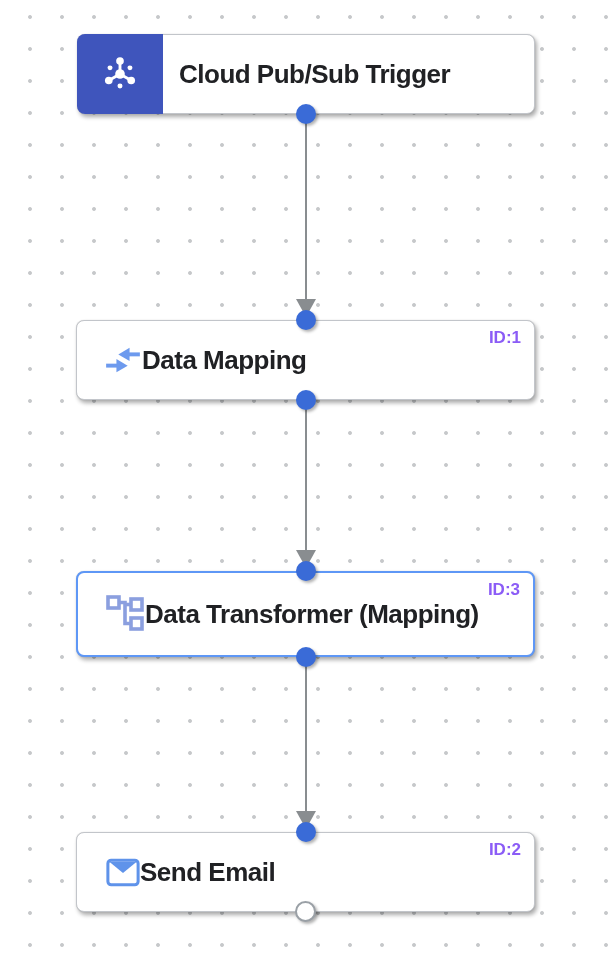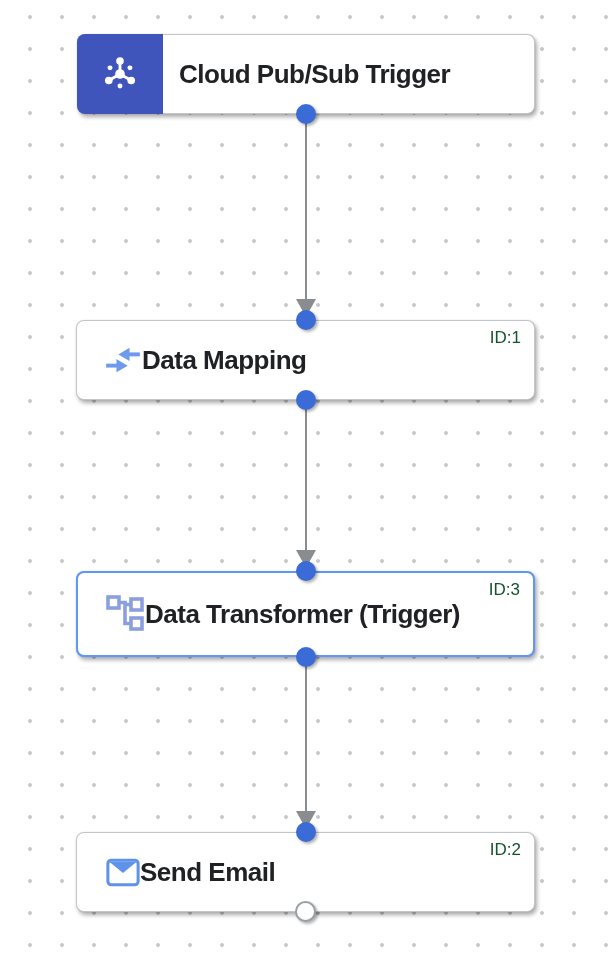--- a/index.html
+++ b/index.html
@@ -23,21 +23,21 @@
     box-shadow:2px 3px 4px rgba(0,0,0,0.33),0 0 1px rgba(0,0,0,0.18);
     display:flex;align-items:center;
   }
   .node.selected{border:2px solid #5e97f6;}
   .node-title{
     font-size:26px;font-weight:700;letter-spacing:-0.5px;color:#202124;
     white-space:nowrap;
   }
   .id-badge{
     position:absolute;top:7px;right:13px;
-    font-size:17px;color:#14532d;
+    font-size:17px;color:#8b5cf6;font-weight:bold;
   }
   
   .node.trigger{left:77px;top:34px;width:458px;}
   .trigger-iconblock{
     position:absolute;left:-1px;top:-1px;bottom:-1px;width:86px;
     background:#3f55bc;border-radius:8px 0 0 8px;
     display:flex;align-items:center;justify-content:center;
   }
   .node.trigger .node-title{margin-left:101px;}
   
@@ -142,21 +142,21 @@
       <svg width="40" height="40" viewBox="0 0 40 40">
         <g fill="none" stroke="#8b9fdf" stroke-width="3.6">
           <rect x="3" y="3" width="11" height="11"></rect>
           <rect x="26" y="5" width="11" height="11"></rect>
           <rect x="26" y="24" width="11" height="11"></rect>
           <path d="M14,8.5 H20 V29.5 H26"></path>
           <path d="M20,10.5 H26"></path>
         </g>
       </svg>
     </div>
-    <div class="node-title">Data Transformer (Trigger)</div>
+    <div class="node-title">Data Transformer (Mapping)</div>
     <div class="id-badge">ID:3</div>
     <div class="port blue top"></div>
     <div class="port blue bottom"></div>
   </div>
 
   <div class="node email">
     <div class="task-icon" style="margin-left:29px;">
       <svg width="34" height="29" viewBox="0 0 36 30">
         <rect x="2" y="2" width="32" height="26" rx="3.5" fill="none" stroke="#5f93ea" stroke-width="3.2"></rect>
         <path d="M3.5,3.5 L18,15.5 L32.5,3.5 Z" fill="#5f93ea"></path>

